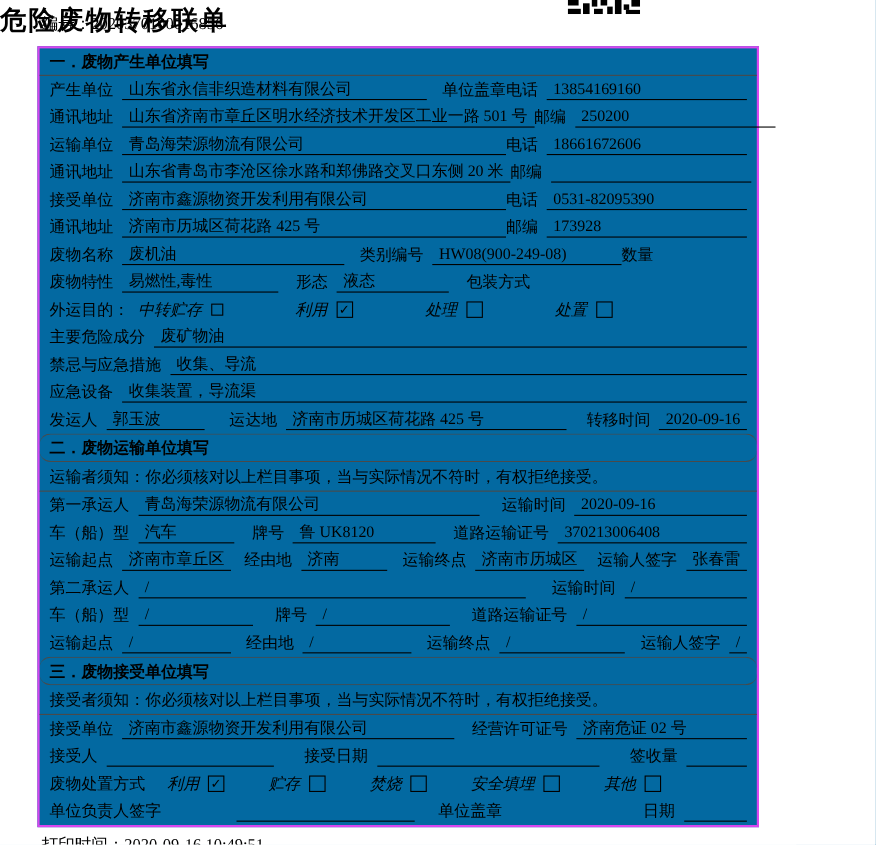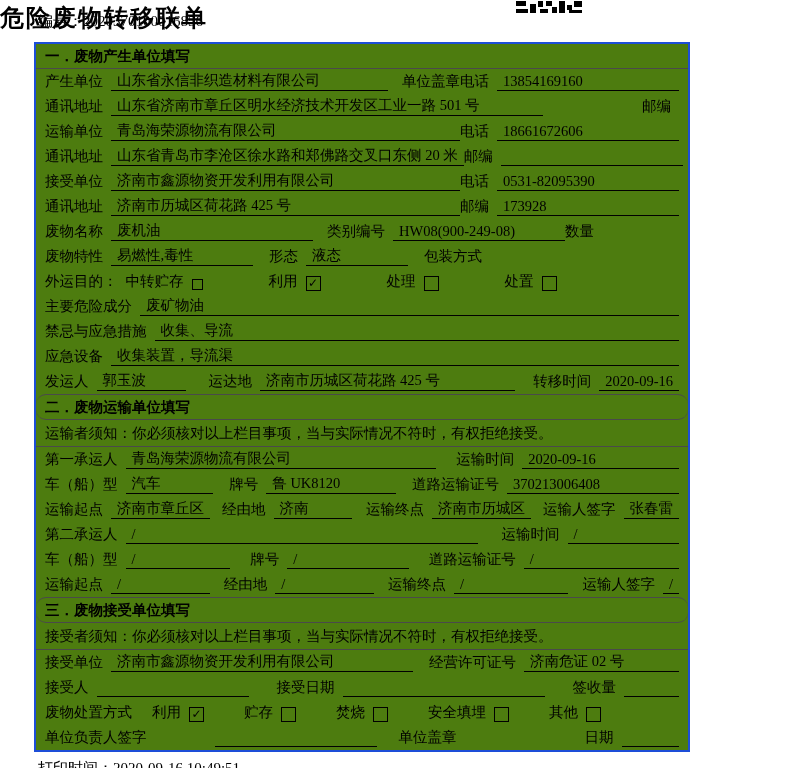--- a/index.html
+++ b/index.html
@@ -3,34 +3,34 @@
 <meta charset="utf-8">
 <style>
   html,body{margin:0;padding:0;background:#fff;}
   .page{width:724px;height:768px;background:#fff;position:relative;
         font-family:"Liberation Serif","DejaVu Serif",serif;color:#000;overflow:hidden;}
   .doc-header{position:relative;height:38px;}
   .doc-number{position:absolute;left:38px;top:12px;font-size:15px;white-space:nowrap;}
   .doc-title{position:absolute;left:0;right:0;top:2px;text-align:left;font-size:24px;
              font-weight:bold;font-family:"Liberation Sans","DejaVu Sans",sans-serif;letter-spacing:2px;}
   .qr-partial{position:absolute;right:142px;top:0;width:66px;height:13px;overflow:hidden;}
-  .form-box{margin:4px 34px 0 34px;border:2px solid #1d4ed8;background:#4d7c0f;}
+  .form-box{margin:4px 34px 0 34px;border:2px solid #d946ef;background:#0369a1;}
   .sec-title{font-family:"Liberation Sans","DejaVu Sans",sans-serif;font-weight:bold;
              font-size:14.5px;padding:3px 9px 2px 9px;border-bottom:1.5px solid #4a4a4a;}
   .sec-title.mid{border-top:1.5px solid #4a4a4a;border-radius:10px;}
   .notice{padding:4px 9px 3px 9px;border-bottom:1.5px solid #4a4a4a;font-size:14.5px;}
   .row{display:flex;align-items:flex-end;padding:0 9px 3px 9px;height:22px;font-size:14.5px;white-space:nowrap;}
   .lbl{padding-right:8px;}
   .fv{border-bottom:1px solid #000;padding:0 6px;min-height:17px;}
   .grow{flex:1;}
   .right{margin-left:auto;display:flex;align-items:flex-end;}.w80{width:80px}.w90{width:90px}.w110{width:110px}.w120{width:120px}
   .w130{width:130px}.w140{width:140px}.w150{width:150px}.w160{width:160px}.w170{width:170px}.w190{width:190px}.w250{width:250px}.w290{width:290px}
   .w300{width:300px}.w330{width:330px}.w340{width:340px}.w420{width:420px}
   .seal{margin-left:14px;}
-  .opt{display:flex;align-items:flex-end;}
+  .opt{display:flex;align-items:center;font-style:italic;}
   .cbox{display:inline-block;width:13px;height:13px;border:1.5px solid #000;margin-left:8px;
         font-size:12px;line-height:13px;text-align:center;font-family:"DejaVu Sans",sans-serif;}
   .cbox.sm{width:9px;height:9px;margin-bottom:1px;}
   .gap70{margin-right:66px;}.gap40{margin-right:40px;}
   .print-line{padding:7px 0 0 38px;font-size:15px;}
 </style>
 </head>
 <body>
 
 <div class="page">
@@ -69,20 +69,21 @@
         <span class="lbl">电话</span>
         <span class="fv w170">13854169160</span>
       </span>
     </div>
 
     <div class="row">
       <span class="lbl">通讯地址</span>
       <span class="fv w420">山东省济南市章丘区明水经济技术开发区工业一路 501 号</span>
       <span class="right">
         <span class="lbl">邮编</span>
+        <span class="fv w170">250200</span>
       </span>
     </div>
 
     <div class="row">
       <span class="lbl">运输单位</span>
       <span class="fv w420">青岛海荣源物流有限公司</span>
       <span class="right">
         <span class="lbl">电话</span>
         <span class="fv w170">18661672606</span>
       </span>

